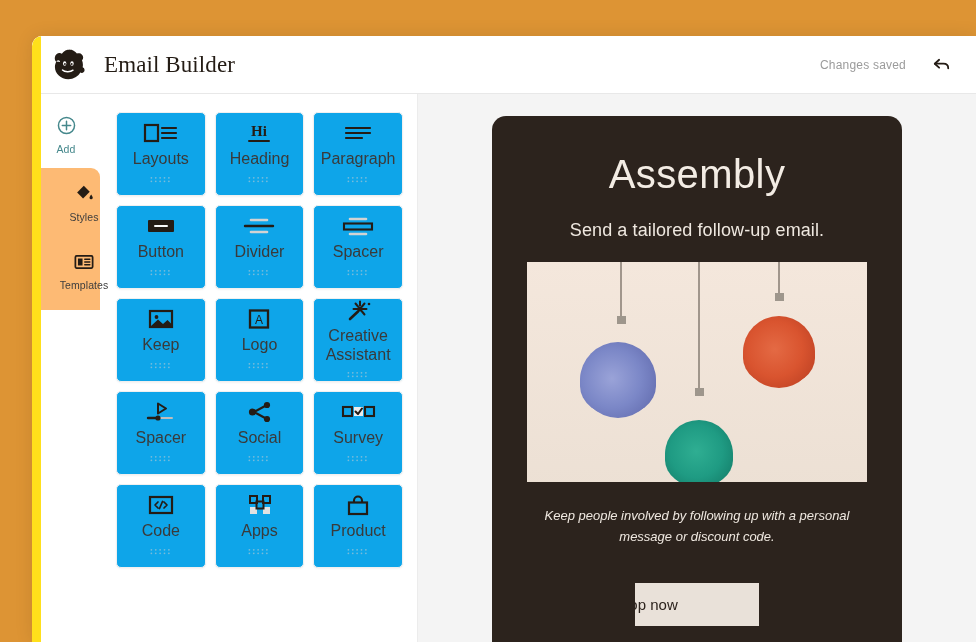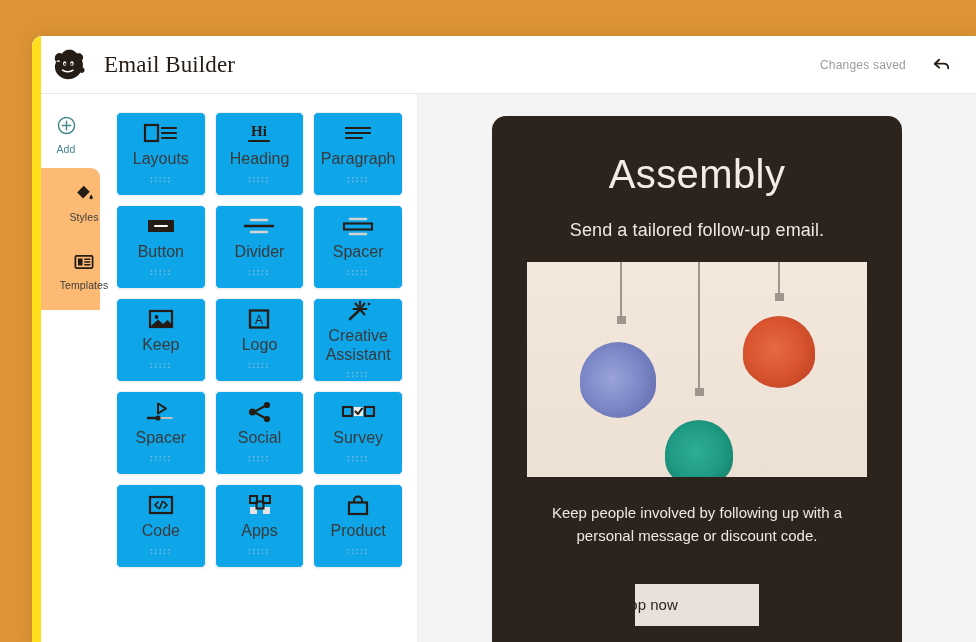--- a/index.html
+++ b/index.html
@@ -137,22 +137,22 @@
     margin-top: 26px; letter-spacing: .1px;
   }
   #email-hero {
     margin-top: 21px;
     width: 340px; height: 234px;
     background: #f0e2d6;
     position: relative; overflow: hidden;
   }
   #email-body-text {
     margin-top: 24px;
-    font-size: 15px; color: #efe8e0;
-    text-align: center; line-height: 1.55;
+    font-size: 13px; color: #efe8e0;
+    text-align: center; line-height: 1.55; font-style: italic;
   }
   #email-cta {
     margin-top: 36px;
     width: 124px; height: 46px;
     background: #e9e1d9;
     display: flex; align-items: center;
     position: relative; overflow: hidden;
   }
   #email-cta-label {
     font-size: 15px; color: #2c231d;

